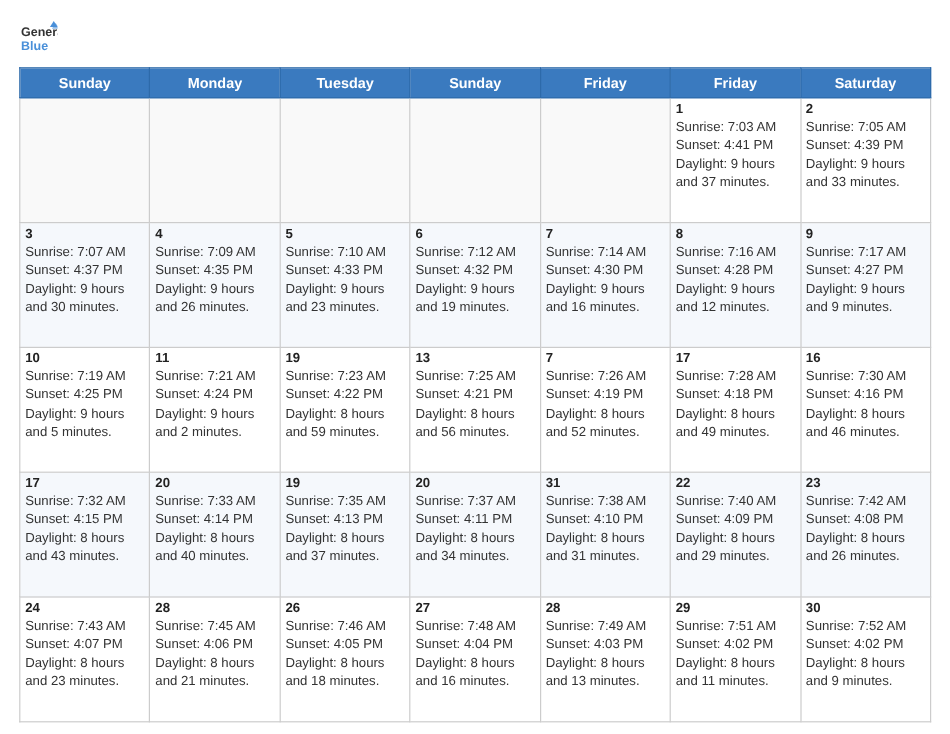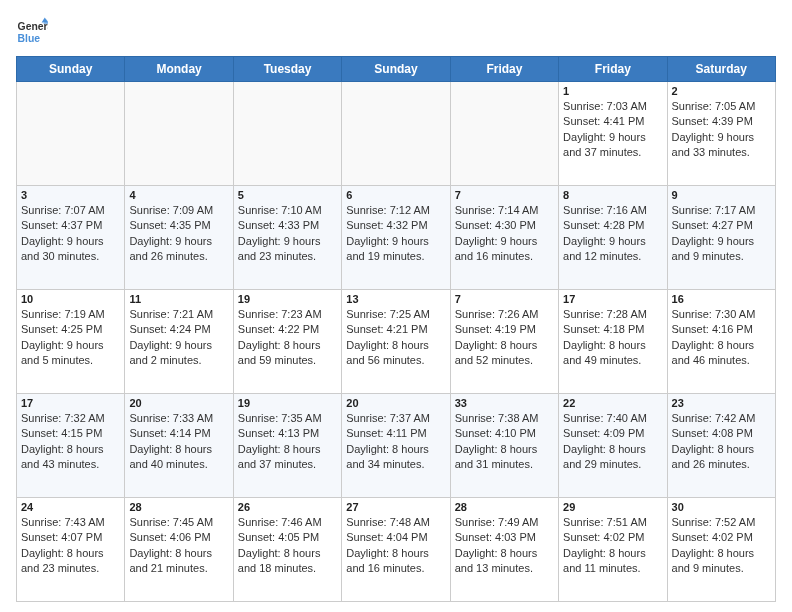--- a/index.html
+++ b/index.html
@@ -208,21 +208,21 @@
           </td>
           <td>
             <span class="day-num">19</span>
             <div class="day-info">Sunrise: 7:35 AM<br>Sunset: 4:13 PM<br>Daylight: 8 hours<br>and 37 minutes.</div>
           </td>
           <td>
             <span class="day-num">20</span>
             <div class="day-info">Sunrise: 7:37 AM<br>Sunset: 4:11 PM<br>Daylight: 8 hours<br>and 34 minutes.</div>
           </td>
           <td>
-            <span class="day-num">33</span>
+            <span class="day-num">31</span>
             <div class="day-info">Sunrise: 7:38 AM<br>Sunset: 4:10 PM<br>Daylight: 8 hours<br>and 31 minutes.</div>
           </td>
           <td>
             <span class="day-num">22</span>
             <div class="day-info">Sunrise: 7:40 AM<br>Sunset: 4:09 PM<br>Daylight: 8 hours<br>and 29 minutes.</div>
           </td>
           <td>
             <span class="day-num">23</span>
             <div class="day-info">Sunrise: 7:42 AM<br>Sunset: 4:08 PM<br>Daylight: 8 hours<br>and 26 minutes.</div>
           </td>

